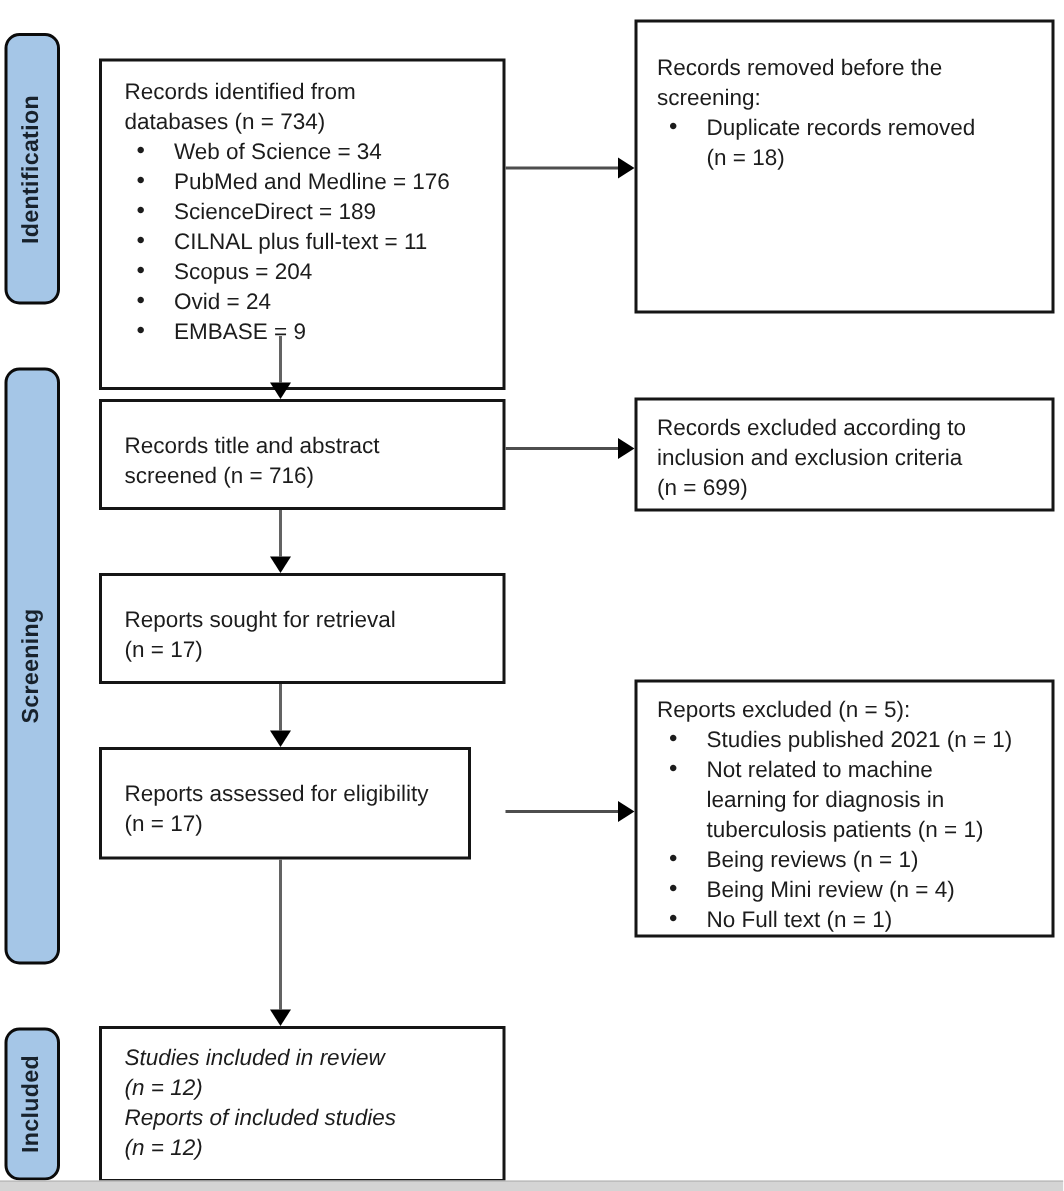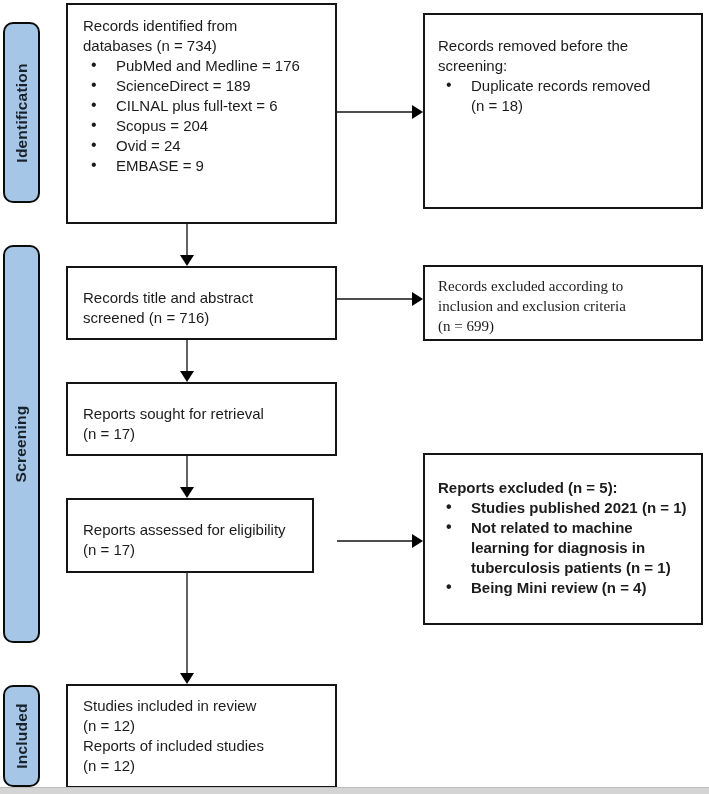--- a/index.html
+++ b/index.html
@@ -17,27 +17,27 @@
   .bullets li::before{content:"\2022";position:absolute;left:8px;top:-1px;font-size:16px;}
   .stage{
     position:absolute;box-sizing:border-box;border:2.5px solid #0b0b0b;border-radius:10px;
     display:flex;align-items:center;justify-content:center;
   }
   .stage-text{
     transform:rotate(-90deg);white-space:nowrap;font-weight:bold;
     font-size:15.5px;color:#18222c;letter-spacing:.2px;
   }
   
-  .b1{padding:11px 6px 0 15px;}
+  .b1{padding:11px 6px 0 15px;margin-top:36px;}
   .rb1{padding:21px 4px 0 13px;}
   .b2{padding:20px 26px 0 15px;}
-  .rb2{padding:9px 12px 16px 13px;font-family:Liberation Serif, serif;}
+  .rb2{padding:9px 12px 16px 13px;}
   .b3{padding:20px 26px 0 15px;}
   .b4{padding:20px 24px 0 15px;}
-  .rb3{padding:23px 4px 0 13px;font-weight:bold;}
+  .rb3{padding:9px 4px 0 13px;}
   .b5{padding:10px 18px 0 15px;}
   
   .arrow-v{position:absolute;width:14px;display:flex;flex-direction:column;align-items:center;}
   .arrow-v .shaft{width:1.5px;background:#636363;flex:1;}
   .arrow-v .head{width:0;height:0;border-left:7px solid transparent;border-right:7px solid transparent;border-top:11px solid #000;}
   .arrow-h{position:absolute;height:14px;display:flex;flex-direction:row;align-items:center;}
   .arrow-h .shaft{height:1.5px;background:#4e4e4e;flex:1;}
   .arrow-h .head{width:0;height:0;border-top:7px solid transparent;border-bottom:7px solid transparent;border-left:11px solid #000;}
   .bottom-strip{position:absolute;left:0;top:788;width:709px;height:6px;background:#d4d4d4;border-top:1px solid #bdbdbd;top:787px;}
 </style>
@@ -53,23 +53,24 @@
     <span class="stage-text">Screening</span>
   </div>
   <div class="stage" style="left:3px;top:685px;width:37px;height:102px;background:#a5c6e7;">
     <span class="stage-text">Included</span>
   </div>
 
   <div class="box b1" style="left:66px;top:3px;width:271px;height:221px;">
     <div class="pre">Records identified from
 databases (n = 734)</div>
     <ul class="bullets">
+      <li><span class="pre">Web of Science = 34</span></li>
       <li><span class="pre">PubMed and Medline = 176</span></li>
       <li><span class="pre">ScienceDirect = 189</span></li>
-      <li><span class="pre">CILNAL plus full-text = 6</span></li>
+      <li><span class="pre">CILNAL plus full-text = 11</span></li>
       <li><span class="pre">Scopus = 204</span></li>
       <li><span class="pre">Ovid = 24</span></li>
       <li><span class="pre">EMBASE = 9</span></li>
     </ul>
   </div>
 
   <div class="box rb1" style="left:423px;top:13px;width:280px;height:196px;">
     <div class="pre">Records removed before the
 screening:</div>
     <ul class="bullets">
@@ -99,25 +100,27 @@
 (n = 17)</div>
   </div>
 
   <div class="box rb3" style="left:423px;top:453px;width:280px;height:172px;">
     <div class="pre">Reports excluded (n = 5):</div>
     <ul class="bullets">
       <li><span class="pre">Studies published 2021 (n = 1)</span></li>
       <li><span class="pre">Not related to machine
 learning for diagnosis in
 tuberculosis patients (n = 1)</span></li>
+      <li><span class="pre">Being reviews (n = 1)</span></li>
       <li><span class="pre">Being Mini review (n = 4)</span></li>
+      <li><span class="pre">No Full text (n = 1)</span></li>
     </ul>
   </div>
 
-  <div class="box b5" style="left:66px;top:684px;width:271px;height:104px;">
+  <div class="box b5" style="left:66px;top:684px;width:271px;height:104px;font-style:italic;">
     <div class="pre">Studies included in review
 (n = 12)
 Reports of included studies
 (n = 12)</div>
   </div>
 
   <div class="arrow-v" style="left:180px;top:224px;height:42px;">
     <div class="shaft"></div>
     <div class="head"></div>
   </div>

